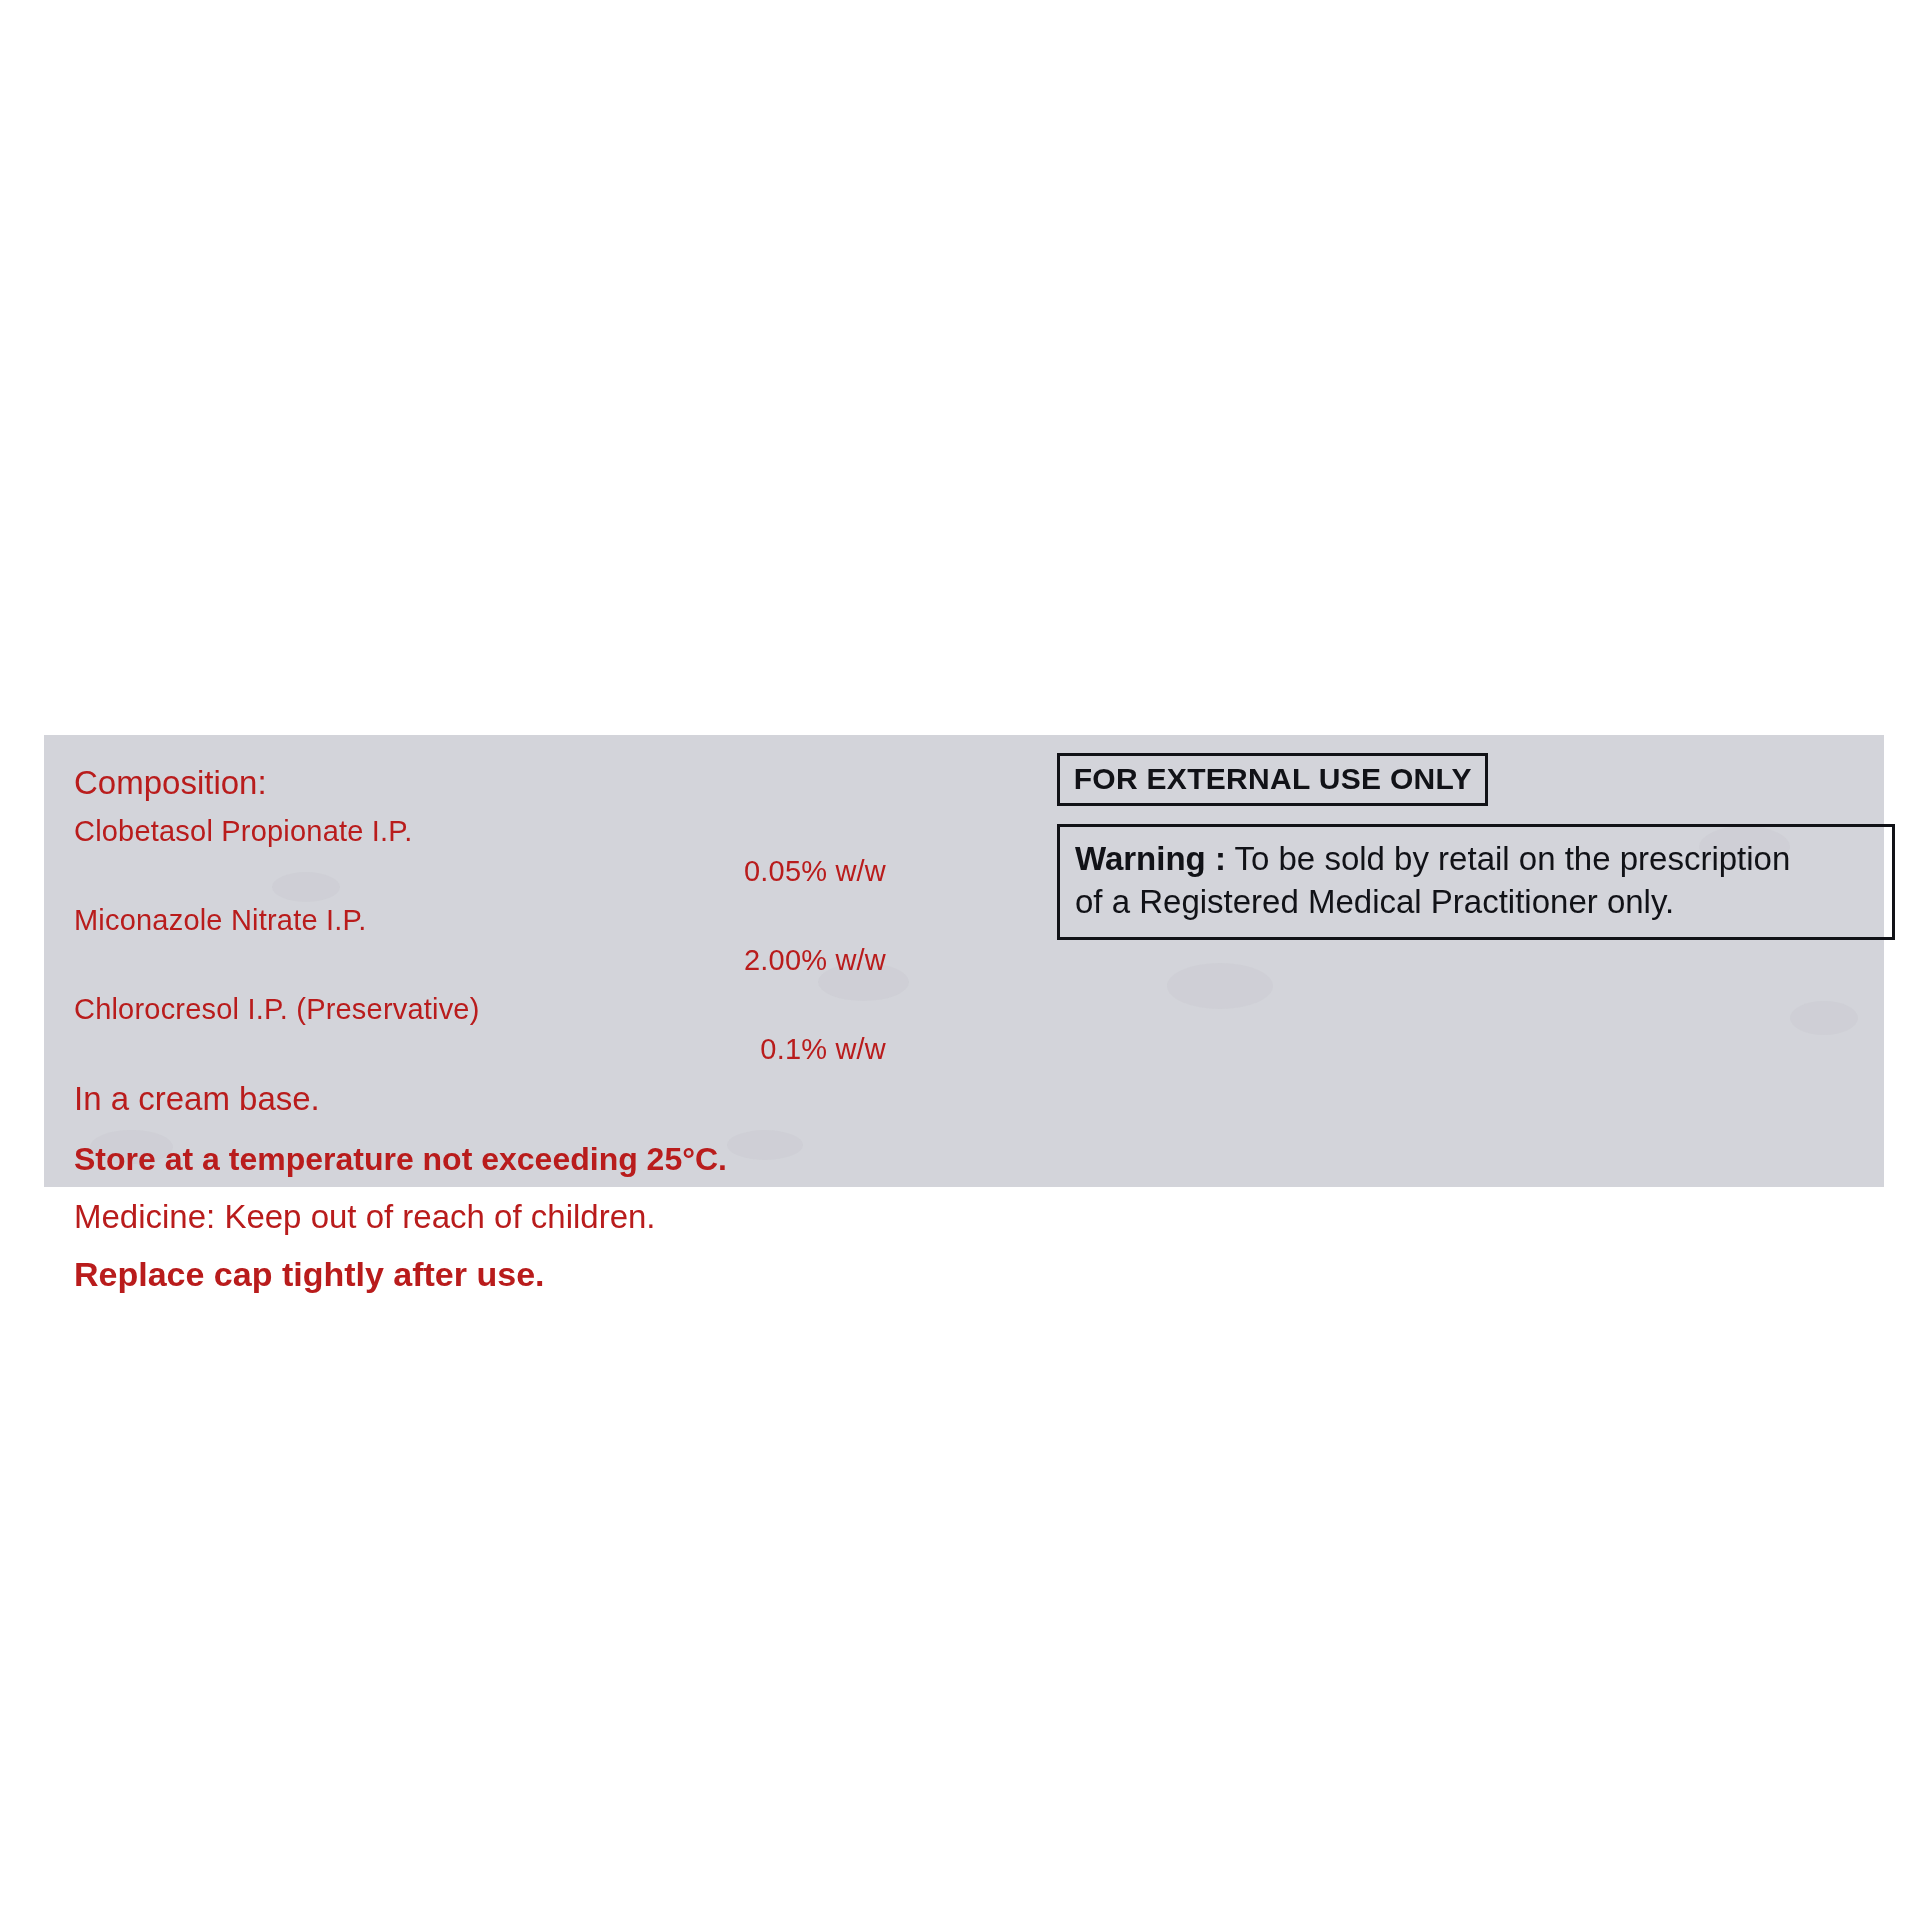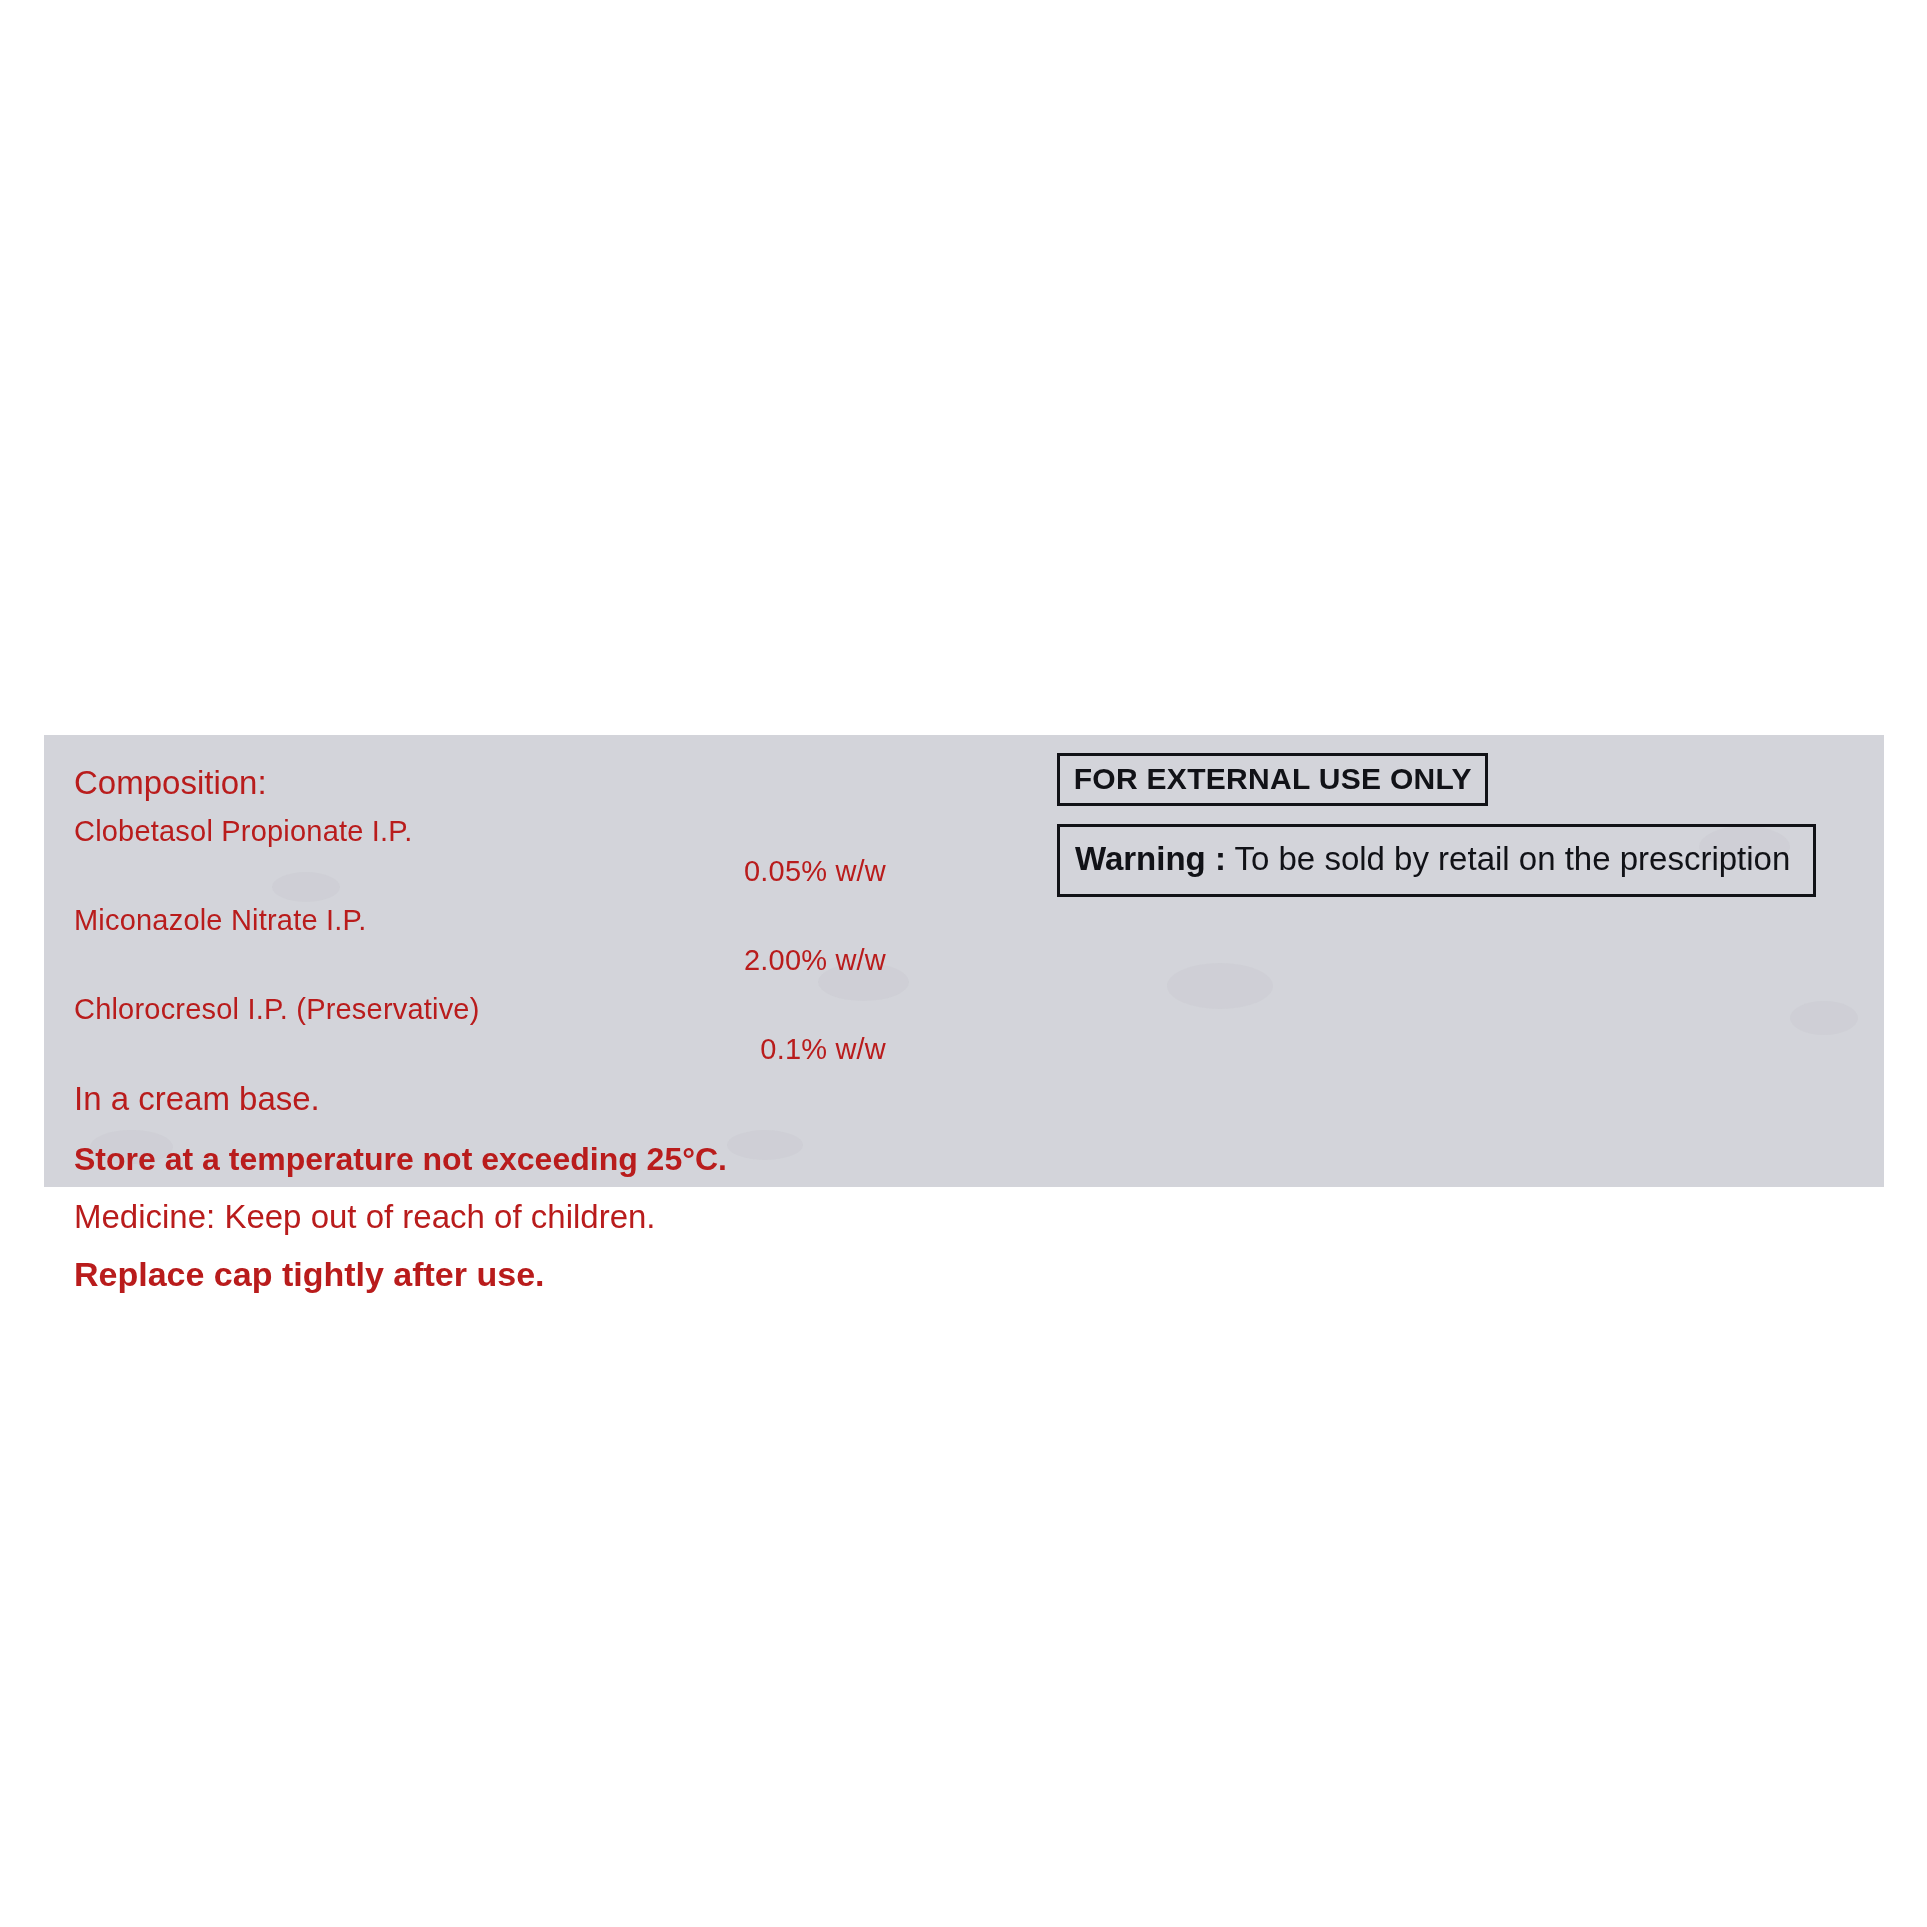--- a/index.html
+++ b/index.html
@@ -97,21 +97,21 @@
     line-height: 36px;
     font-weight: bold;
     letter-spacing: 0.3px;
     color: #111217;
   }
   #warning-box {
     margin-top: 18px;
     border: 3.8px solid #111217;
     padding: 10.6px 15px 13.7px 15px;
     color: #111217;
-    width: 759px;
+    width: 838px;
     box-sizing: border-box;
   }
   #warning-box .wline {
     font-size: 33px;
     line-height: 43px;
   }
   #warning-box .wlabel {
     font-weight: bold;
   }
 </style>
@@ -156,18 +156,19 @@
     <div id="replace">Replace cap tightly after use.</div>
 
   </div>
 
   <div id="notices">
 
     <div id="external-box">FOR EXTERNAL USE ONLY</div>
 
     <div id="warning-box">
       <div class="wline"><span class="wlabel">Warning :</span><span> To be sold by retail on the prescription</span></div>
+      <div class="wline">of a Registered Medical Practitioner only.</div>
     </div>
 
   </div>
 
 </div>
 
 
 </body></html>

